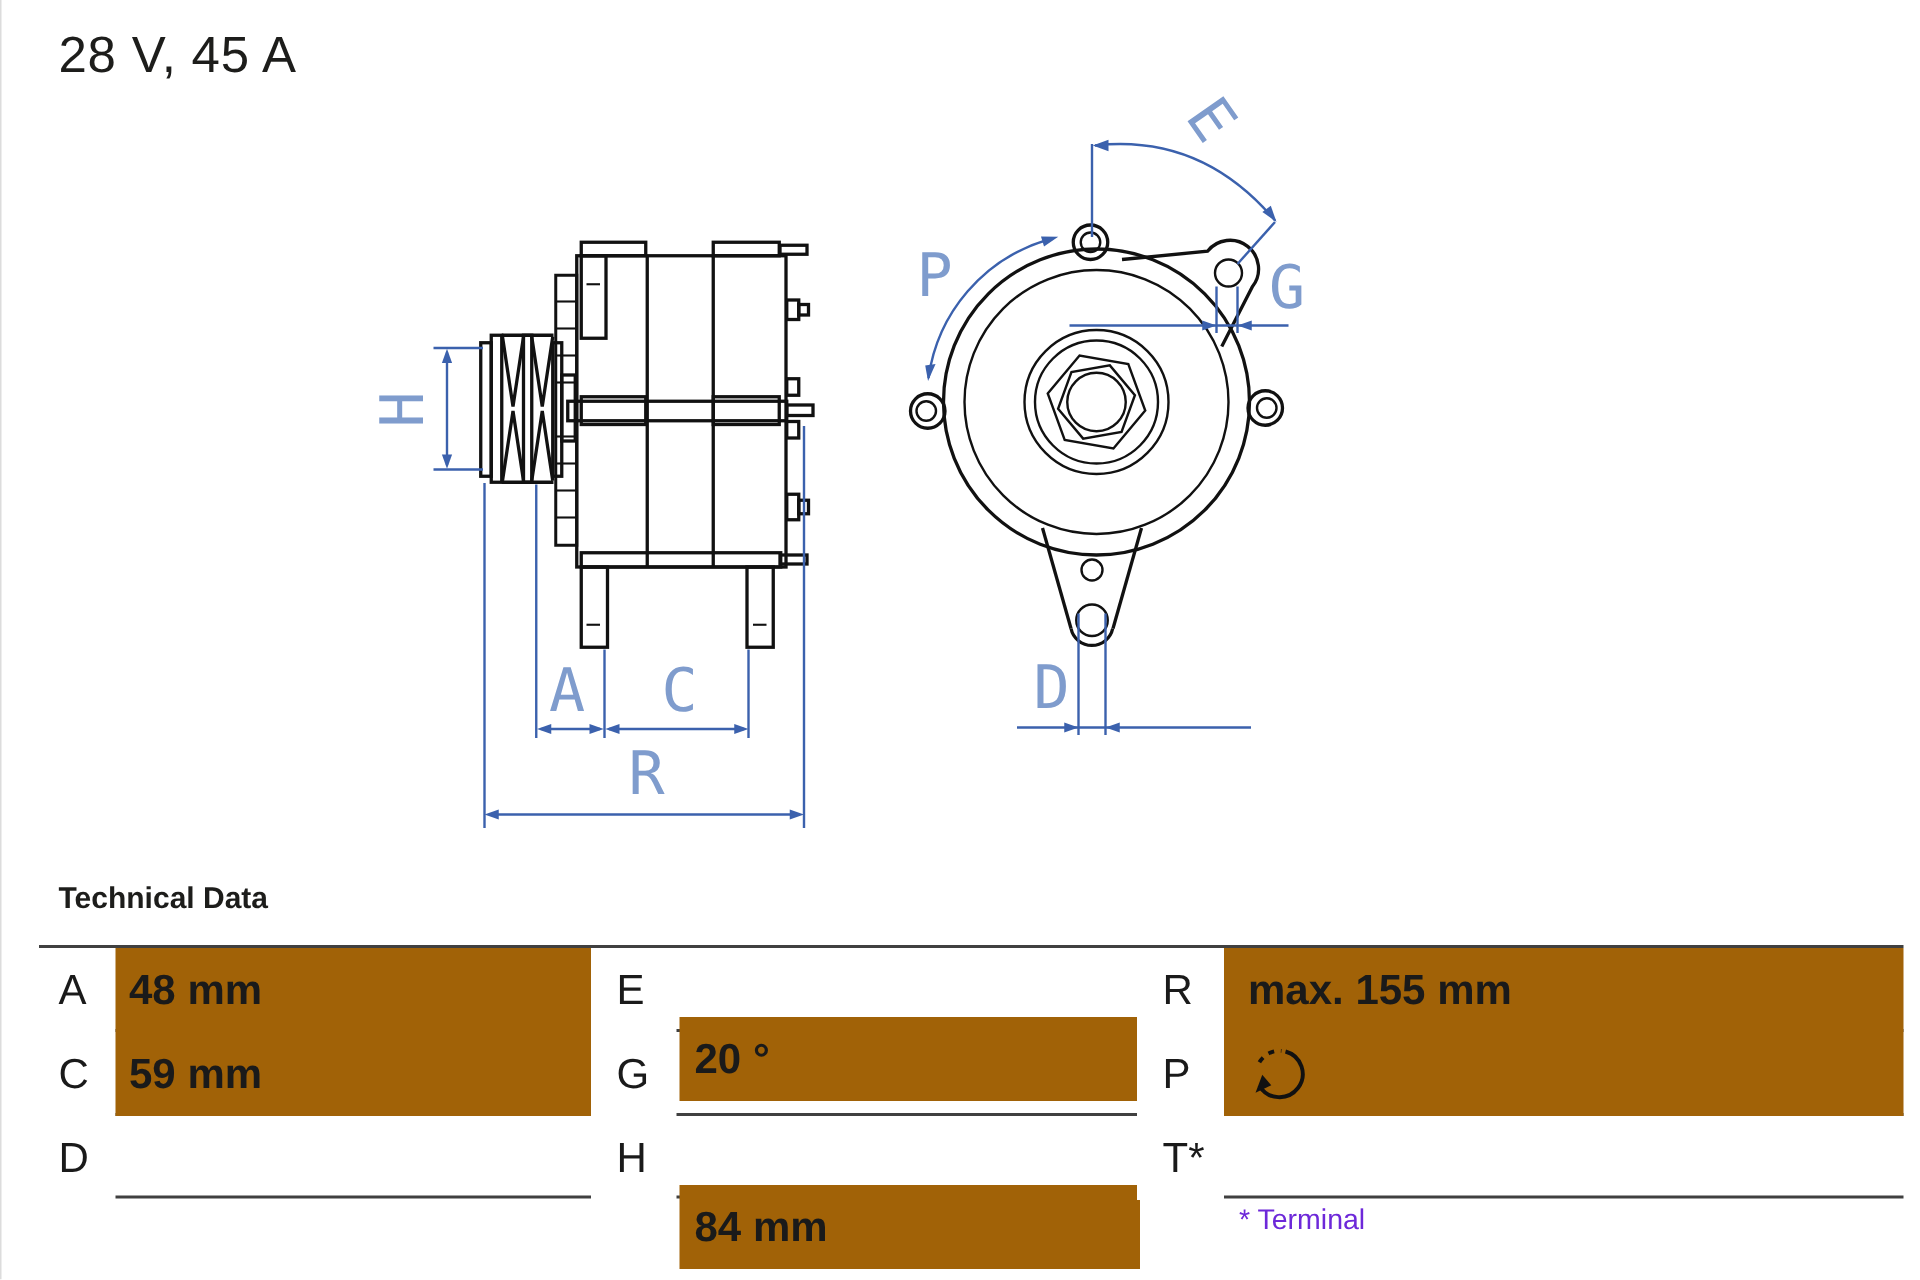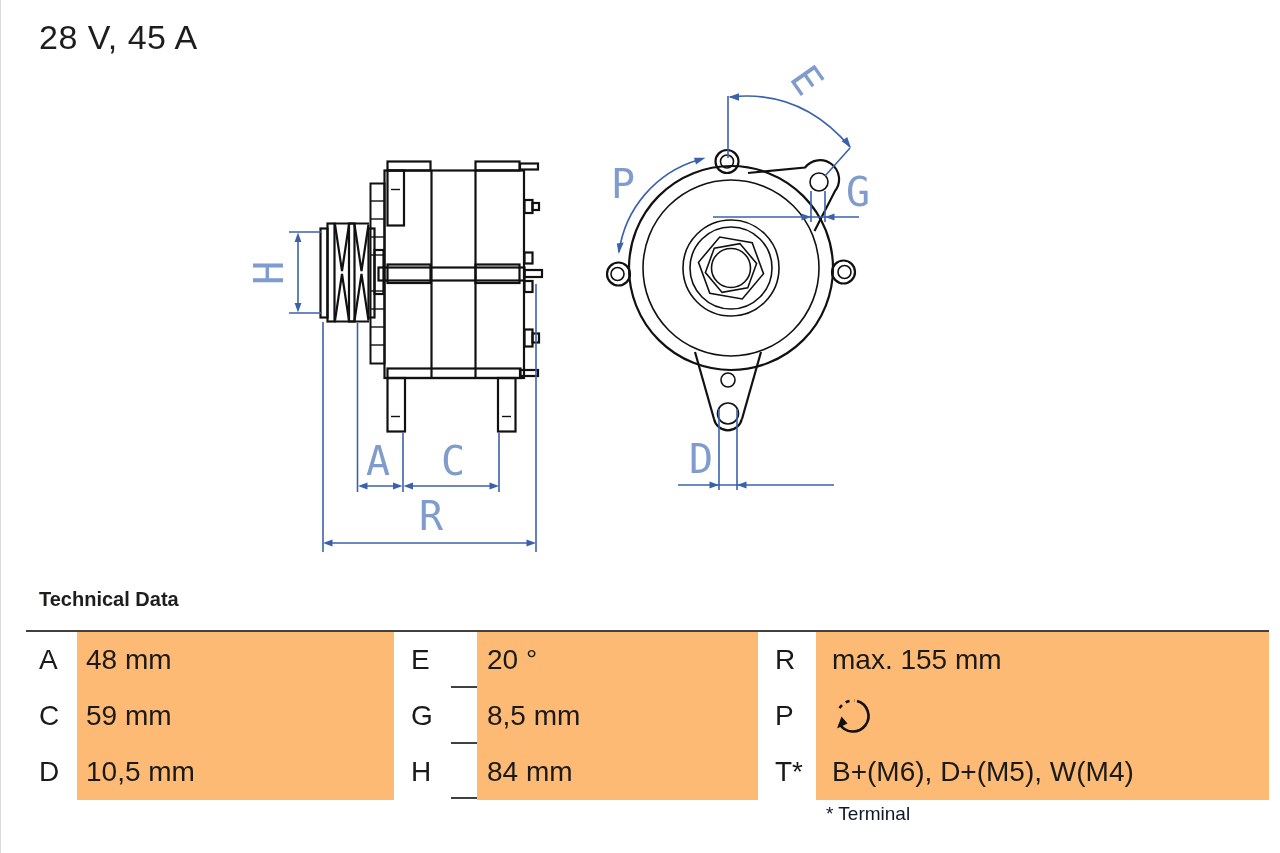--- a/index.html
+++ b/index.html
@@ -14,29 +14,29 @@
   }
   #drawing{position:absolute;left:0;top:0;}
   .tech-heading{
     position:absolute;left:38px;top:588px;font-size:20px;font-weight:700;color:#1d1d1b;
   }
   .rule{position:absolute;left:25px;width:1243px;height:2px;background:#404040;}
   .trow{position:absolute;left:0;width:1280px;height:56px;}
   .cell{position:absolute;top:0;height:56px;display:flex;align-items:center;
         font-size:28px;color:#1a1a1a;box-sizing:border-box;}
   .cell.letter{background:#ffffff;}
-  .cell.value{background:#fdba74;}
+  .cell.value{background:#a16207;font-weight:bold;}
   .c1l{left:25px;width:51px;padding-left:13px;}
   .c1v{left:76px;width:317px;padding-left:9px;}
   .c2l{left:393px;width:57px;padding-left:17px;}
-  .c2v{left:476px;width:307px;padding-left:10px;}
+  .c2v{left:452px;width:307px;padding-left:10px;margin-top:46px;}
   .c3l{left:757px;width:58px;padding-left:17px;}
   .c3v{left:815px;width:453px;padding-left:16px;}
   .footnote{
-    position:absolute;left:825px;top:803px;font-size:19px;color:#0f172a;
+    position:absolute;left:825px;top:803px;font-size:19px;color:#6d28d9;
   }
   .blk{stroke:#111111;fill:none;}
   .blu{stroke:#3b61ad;fill:none;stroke-width:1.6;}
   .bluf{fill:#3b61ad;stroke:none;}
   .dimtxt{font-family:"DejaVu Sans Mono", monospace;font-size:40px;fill:#7f9ccd;}
 </style>
 </head>
 <body>
 
 <div class="page">
@@ -206,35 +206,32 @@
     <div class="cell letter c2l">E</div>
     <div class="cell value  c2v">20 °</div>
     <div class="cell letter c3l">R</div>
     <div class="cell value  c3v">max. 155 mm</div>
   </div>
 
   <div class="trow" style="top:688px;">
     <div class="cell letter c1l">C</div>
     <div class="cell value  c1v">59 mm</div>
     <div class="cell letter c2l">G</div>
-    <div class="cell value  c2v">8,5 mm</div>
     <div class="cell letter c3l">P</div>
     <div class="cell value  c3v">
       <svg width="42" height="42" viewBox="0 0 42 42">
         <path d="M25.0,6.0 A15.5,15.5 0 1 1 7.6,28.8" fill="none" stroke="#111" stroke-width="2.6"></path>
         <path d="M7.6,13.2 A15.5,15.5 0 0 1 22.3,5.6" fill="none" stroke="#111" stroke-width="2.6" stroke-dasharray="4,4.5"></path>
         <polygon points="5.0,33.5 9.5,21.5 15.5,28.5" fill="#111"></polygon>
       </svg>
     </div>
   </div>
 
   <div class="trow" style="top:744px;">
     <div class="cell letter c1l">D</div>
-    <div class="cell value  c1v">10,5 mm</div>
     <div class="cell letter c2l">H</div>
     <div class="cell value  c2v">84 mm</div>
     <div class="cell letter c3l">T*</div>
-    <div class="cell value  c3v">B+(M6), D+(M5), W(M4)</div>
   </div>
 
   <div class="footnote">* Terminal</div>
 
 </div>
 
 </body></html>

